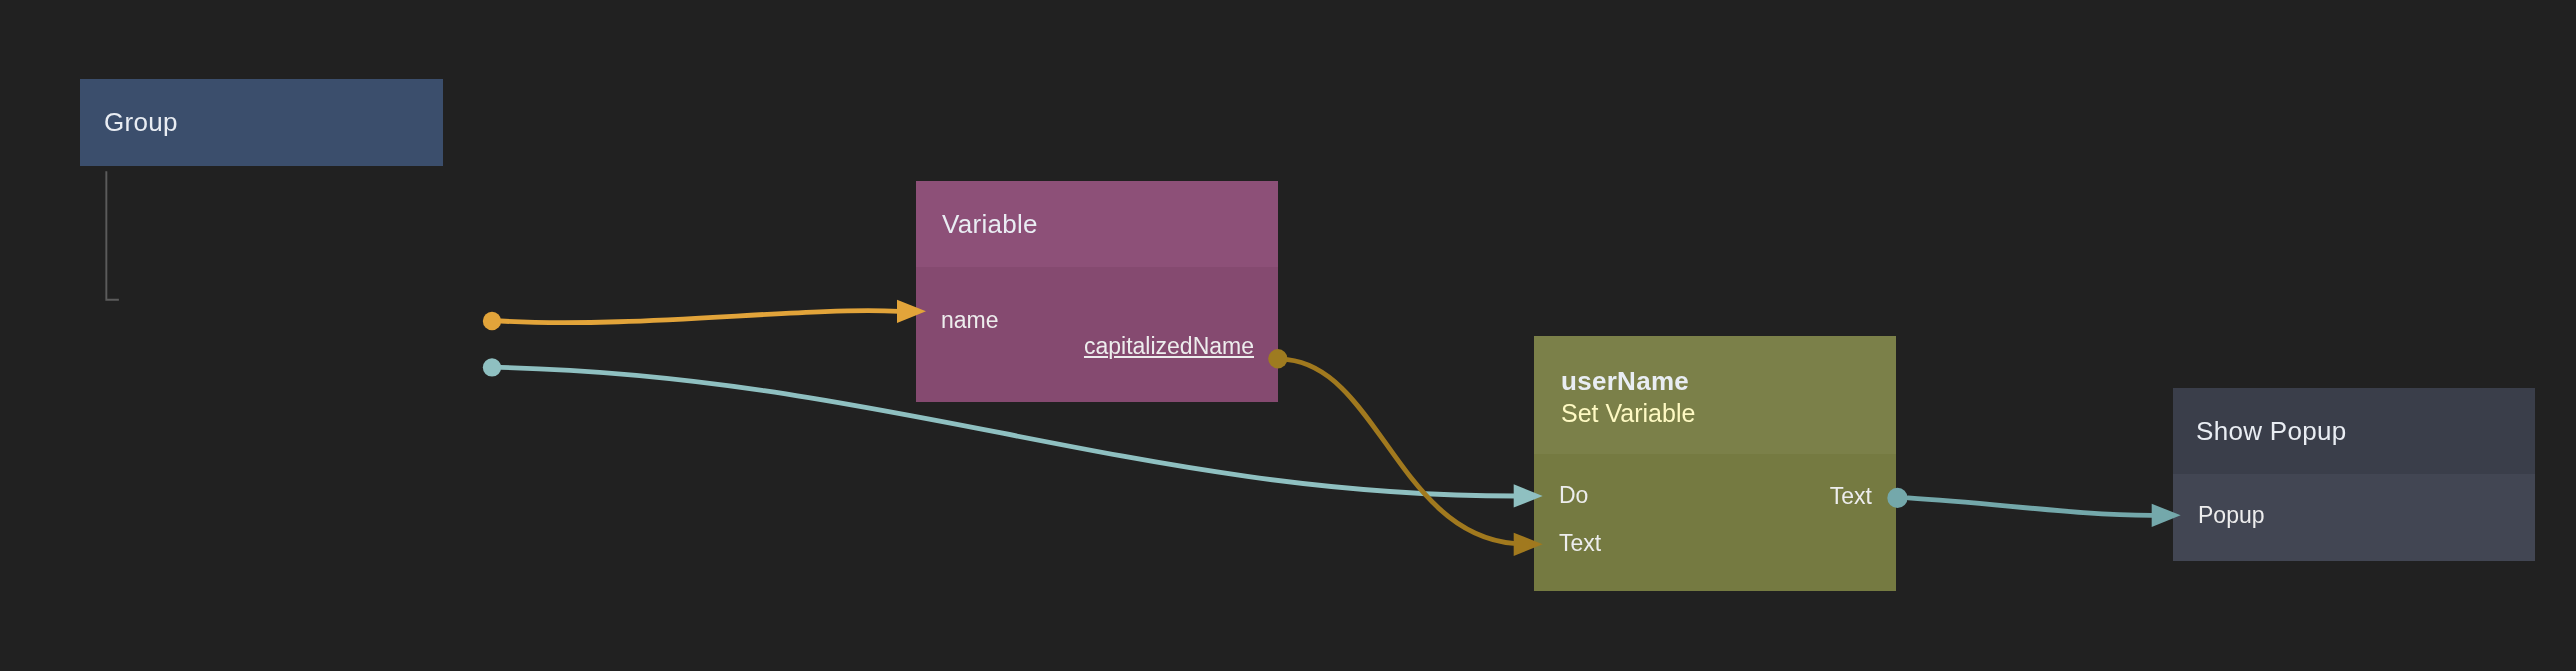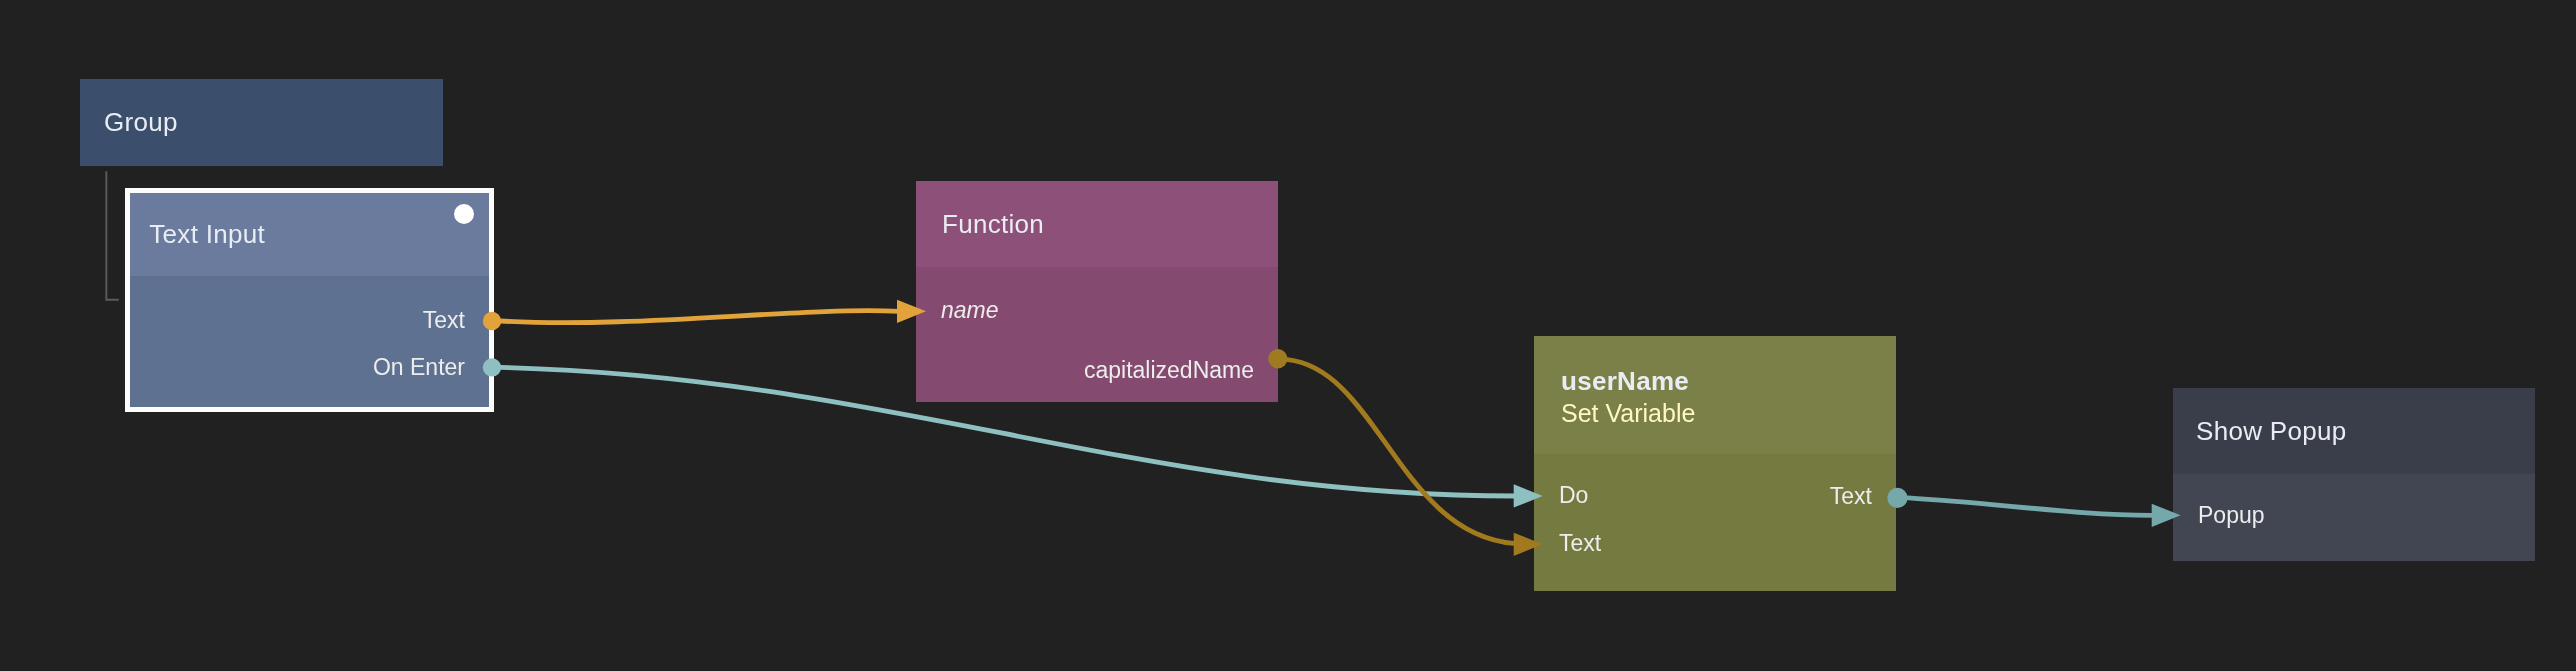--- a/index.html
+++ b/index.html
@@ -36,22 +36,22 @@
   .selection-dot{
     position:absolute;right:15.5px;top:10.6px;width:20px;height:20px;
     border-radius:50%;background:#ffffff;
   }
   .text-input-node .port-text{top:111px;}
   .text-input-node .port-on-enter{top:158px;}
   
   .function-node{left:916px;top:181px;width:362px;height:221px;}
   .function-node .header{height:86px;}
   .function-node .title{left:26px;top:0;line-height:86px;}
-  .function-node .port-name{top:113px;font-style:italic;}
-  .function-node .port-capitalizedname{top:173px;}
+  .function-node .port-name{top:123px;}
+  .function-node .port-capitalizedname{top:149px;text-decoration:underline;}
   
   .username-node{left:1534px;top:336px;width:362px;height:255px;}
   .username-node .header{height:118px;}
   .username-node .title{left:27px;top:27px;line-height:37px;font-weight:600;}
   .username-node .subtitle{left:27px;top:61px;line-height:33px;}
   .username-node .port-do{top:143px;}
   .username-node .port-value{top:191px;}
   .username-node .port-done{top:144px;}
   
   .showpopup-node{left:2173px;top:388px;width:362px;height:173px;}
@@ -63,32 +63,24 @@
 </style>
 </head>
 <body>
 
 <div class="canvas" style="background-color: rgb(33, 33, 33);">
 
   <div class="node group-node" style="background-color: rgb(59, 78, 108);">
     <span class="title">Group</span>
   </div>
 
-  <div class="node text-input-node" style="background-color: rgb(94, 113, 144);">
-    <div class="header" style="background-color: rgb(106, 123, 158);">
-      <span class="title">Text Input</span>
-      <span class="selection-dot"></span>
-    </div>
-    <div class="port out port-text">Text</div>
-    <div class="port out port-on-enter">On Enter</div>
-  </div>
 
   <div class="node function-node" style="background-color: rgb(133, 74, 112);">
     <div class="header" style="background-color: rgb(141, 80, 120);">
-      <span class="title">Function</span>
+      <span class="title">Variable</span>
     </div>
     <div class="port in port-name">name</div>
     <div class="port out port-capitalizedname">capitalizedName</div>
   </div>
 
   <div class="node username-node" style="background-color: rgb(117, 122, 65);">
     <div class="header" style="background-color: rgb(123, 128, 73); text-align: right;">
       <span class="title">userName</span>
       <span class="subtitle">Set Variable</span>
     </div>

